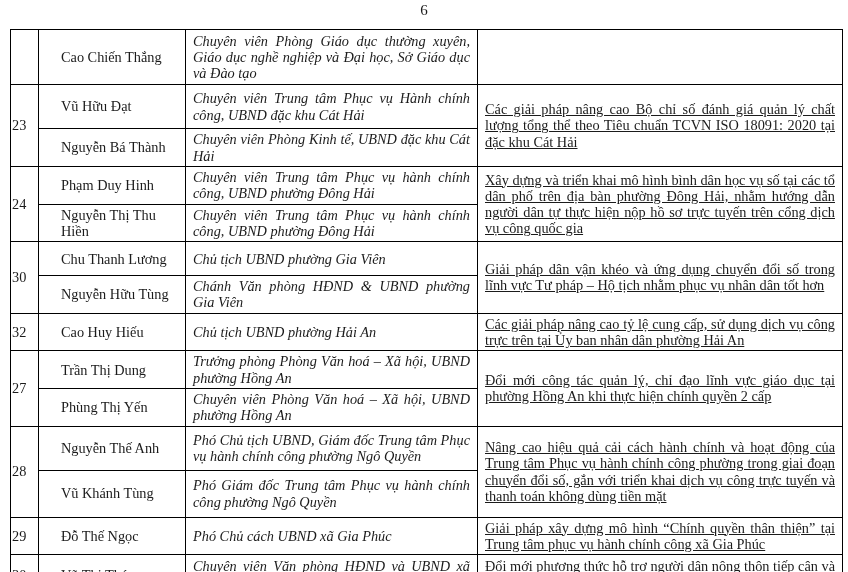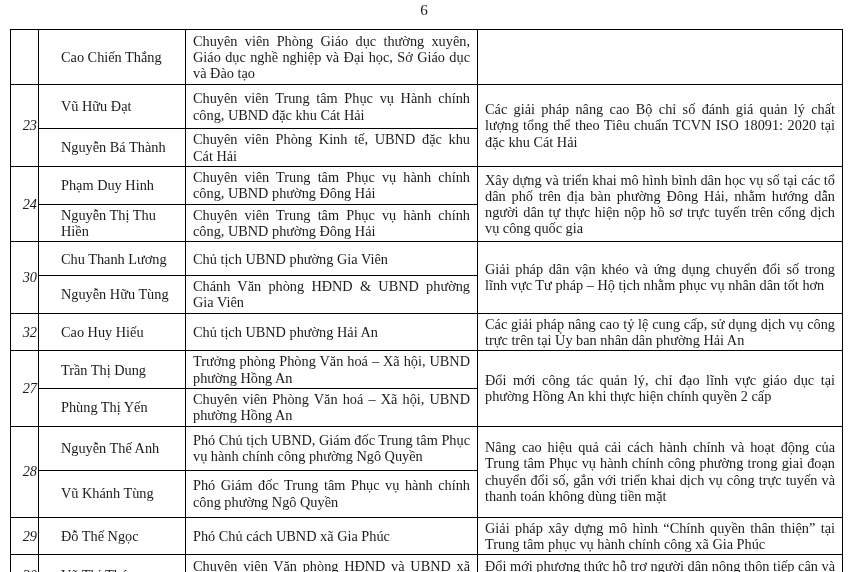--- a/index.html
+++ b/index.html
@@ -22,24 +22,24 @@
     border-bottom:3px solid #141414;
   }
   td{
     border:1px solid #000;
     vertical-align:middle;
     font-size:14.3px;
     line-height:1.14;
     padding:2px 6px;
     overflow:hidden;
   }
-  td.col-no{text-align:right;padding:2px 1px;font-style:italic;}
+  td.col-no{text-align:left;padding:2px 1px;}
   td.col-name{text-align:left;padding:2px 4px 2px 22px;}
-  td.col-pos{text-align:justify;padding:2px 7px;}
-  td.col-sol{text-align:justify;padding:2px 7px;}
+  td.col-pos{text-align:justify;padding:2px 7px;font-style:italic;}
+  td.col-sol{text-align:justify;padding:2px 7px;text-decoration:underline;}
   
   tbody tr:nth-child(1){height:55px}
   tbody tr:nth-child(2){height:44px}
   tbody tr:nth-child(3){height:38px}
   tbody tr:nth-child(4){height:33px}
   tbody tr:nth-child(5){height:33px}
   tbody tr:nth-child(6){height:34px}
   tbody tr:nth-child(7){height:33px}
   tbody tr:nth-child(8){height:34px}
   tbody tr:nth-child(9){height:33px}

